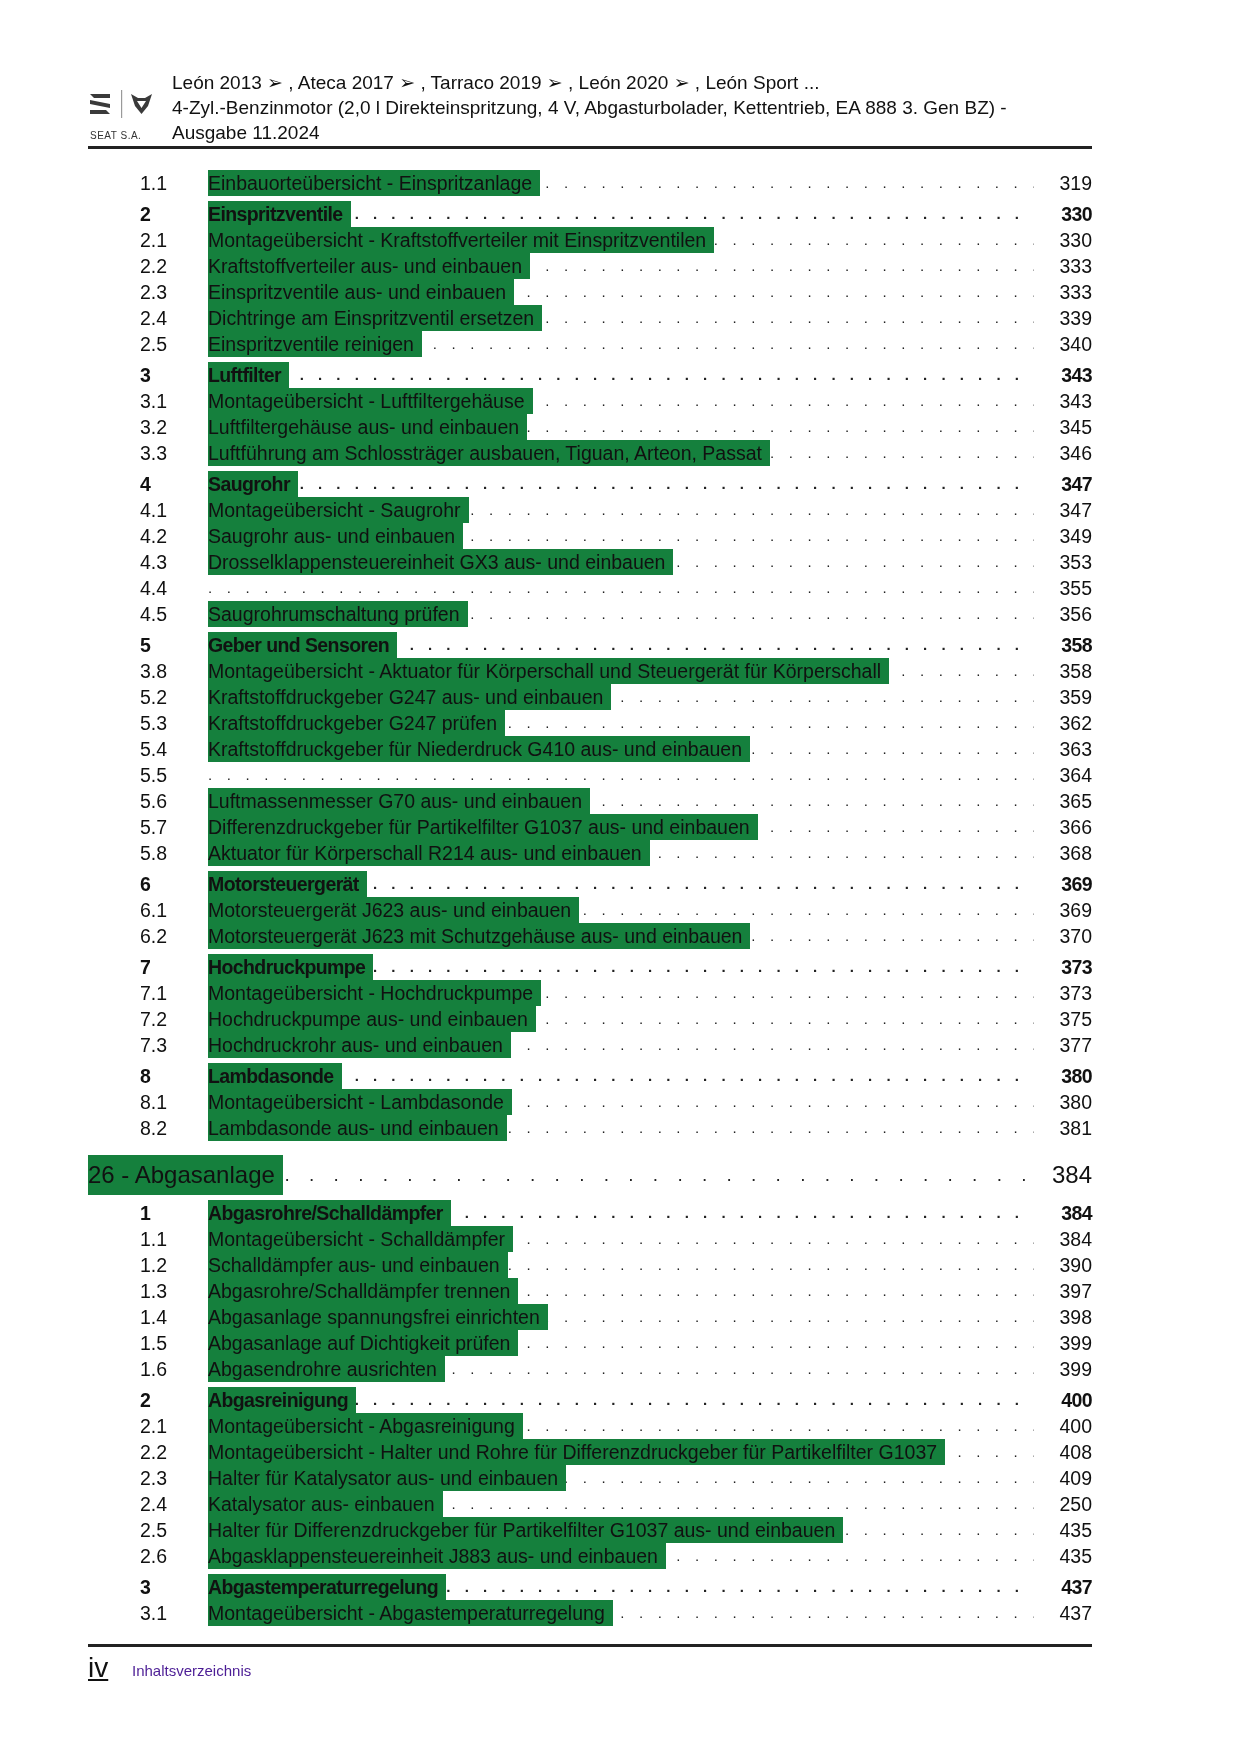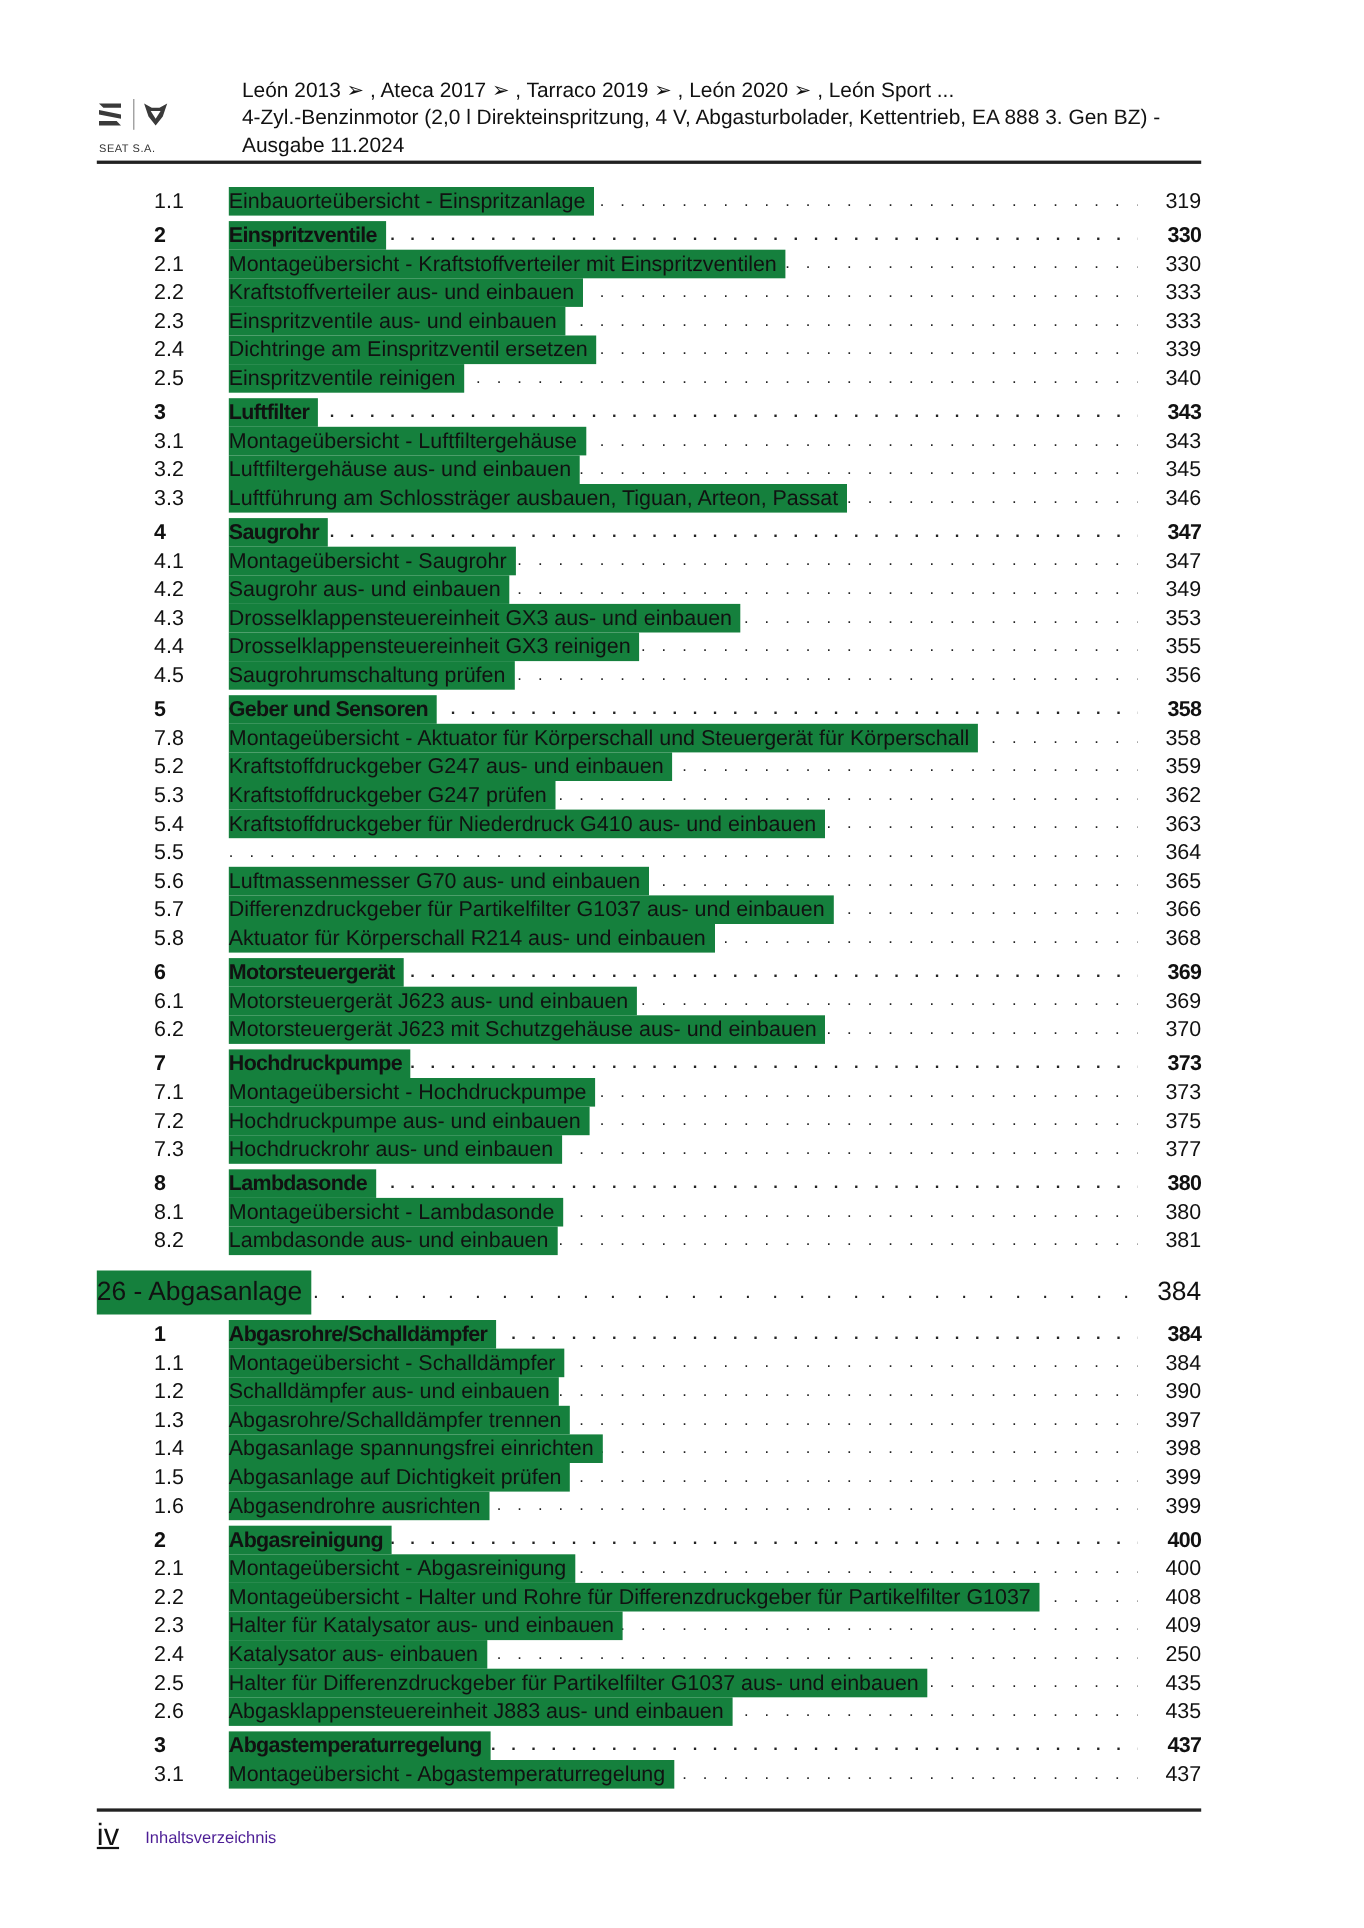--- a/index.html
+++ b/index.html
@@ -4,21 +4,21 @@
   <style>
     html, body { margin: 0; padding: 0; background: #ffffff; }
     body {
       width: 1240px; height: 1753px; position: relative; overflow: hidden;
       font-family: "Liberation Sans", sans-serif; color: #111111;
     }
     .header { position: absolute; left: 88px; top: 68px; width: 1004px; height: 80px; }
     .logo { position: absolute; left: 0; top: 20px; width: 70px; height: 56px; }
     .logo svg { display: block; }
     .logo-text { position: absolute; left: 2px; top: 42px; font-size: 10px; font-weight: normal; letter-spacing: 0.5px; color: #333; }
-    .header-lines { position: absolute; left: 84px; top: 2px; font-size: 19px; line-height: 25px; color: #111; margin-left: 48px; }
+    .header-lines { position: absolute; left: 84px; top: 2px; font-size: 19px; line-height: 25px; color: #111; }
     .header-rule { position: absolute; left: 88px; top: 146px; width: 1004px; height: 3px; background: #222; }
 
     .toc { position: absolute; left: 88px; top: 170px; width: 1004px; }
     .row { position: relative; height: 26px; font-size: 19.5px; line-height: 26px; white-space: nowrap; }
     .row.sec { margin-top: 5px; }
     .row.chapter { height: 40px; line-height: 40px; margin-top: 14px; font-size: 24px; }
     .num { position: absolute; left: 52px; top: 0; }
     .title { position: absolute; left: 120px; top: 0; background: #15803d; padding-right: 8px; z-index: 2; }
     .row.sec .title, .row.sec .num, .row.sec .page { font-weight: bold; letter-spacing: -0.6px; }
     .row.sec .title { font-family: "Liberation Sans Narrow", "Liberation Sans", sans-serif; }
@@ -147,37 +147,36 @@
     </div>
     <div class="row sub">
       <span class="num">4.3</span>
       <span class="dots">. . . . . . . . . . . . . . . . . . . . . . . . . . . . . . . . . . . . . . . . . . . . . . . . . . . . . . . . . . . . . . . . . . . . . . . . . . . . . . . . . . . . . . . . . . . . . . . . . . . . . . . . . . . . . . . . . . . . . . . . . . . . . . . . . . . . . . . . . . . . . . . . . . . . . . . . . . . . . . . . . . . . . . . . . . . . . . . . . . . . . . . . . . . . . . . . . . . . . . . . </span>
       <span class="title">Drosselklappensteuereinheit GX3 aus- und einbauen</span>
       <span class="page">353</span>
     </div>
     <div class="row sub">
       <span class="num">4.4</span>
       <span class="dots">. . . . . . . . . . . . . . . . . . . . . . . . . . . . . . . . . . . . . . . . . . . . . . . . . . . . . . . . . . . . . . . . . . . . . . . . . . . . . . . . . . . . . . . . . . . . . . . . . . . . . . . . . . . . . . . . . . . . . . . . . . . . . . . . . . . . . . . . . . . . . . . . . . . . . . . . . . . . . . . . . . . . . . . . . . . . . . . . . . . . . . . . . . . . . . . . . . . . . . . . </span>
-      <span class="title">Drosselklappensteuereinheit GX3 reinigen</span>
       <span class="page">355</span>
     </div>
     <div class="row sub">
       <span class="num">4.5</span>
       <span class="dots">. . . . . . . . . . . . . . . . . . . . . . . . . . . . . . . . . . . . . . . . . . . . . . . . . . . . . . . . . . . . . . . . . . . . . . . . . . . . . . . . . . . . . . . . . . . . . . . . . . . . . . . . . . . . . . . . . . . . . . . . . . . . . . . . . . . . . . . . . . . . . . . . . . . . . . . . . . . . . . . . . . . . . . . . . . . . . . . . . . . . . . . . . . . . . . . . . . . . . . . . </span>
       <span class="title">Saugrohrumschaltung prüfen</span>
       <span class="page">356</span>
     </div>
     <div class="row sec">
       <span class="num">5</span>
       <span class="dots">. . . . . . . . . . . . . . . . . . . . . . . . . . . . . . . . . . . . . . . . . . . . . . . . . . . . . . . . . . . . . . . . . . . . . . . . . . . . . . . . . . . . . . . . . . . . . . . . . . . . . . . . . . . . . . . . . . . . . . . . . . . . . . . . . . . . . . . . . . . . . . . . . . . . . . . . . . . . . . . . . . . . . . . . . . . . . . . . . . . . . . . . . . . . . . . . . . . . . . . . </span>
       <span class="title">Geber und Sensoren</span>
       <span class="page">358</span>
     </div>
     <div class="row sub">
-      <span class="num">7.8</span>
+      <span class="num">3.8</span>
       <span class="dots">. . . . . . . . . . . . . . . . . . . . . . . . . . . . . . . . . . . . . . . . . . . . . . . . . . . . . . . . . . . . . . . . . . . . . . . . . . . . . . . . . . . . . . . . . . . . . . . . . . . . . . . . . . . . . . . . . . . . . . . . . . . . . . . . . . . . . . . . . . . . . . . . . . . . . . . . . . . . . . . . . . . . . . . . . . . . . . . . . . . . . . . . . . . . . . . . . . . . . . . . </span>
       <span class="title">Montageübersicht - Aktuator für Körperschall und Steuergerät für Körperschall</span>
       <span class="page">358</span>
     </div>
     <div class="row sub">
       <span class="num">5.2</span>
       <span class="dots">. . . . . . . . . . . . . . . . . . . . . . . . . . . . . . . . . . . . . . . . . . . . . . . . . . . . . . . . . . . . . . . . . . . . . . . . . . . . . . . . . . . . . . . . . . . . . . . . . . . . . . . . . . . . . . . . . . . . . . . . . . . . . . . . . . . . . . . . . . . . . . . . . . . . . . . . . . . . . . . . . . . . . . . . . . . . . . . . . . . . . . . . . . . . . . . . . . . . . . . . </span>
       <span class="title">Kraftstoffdruckgeber G247 aus- und einbauen</span>
       <span class="page">359</span>
     </div>

